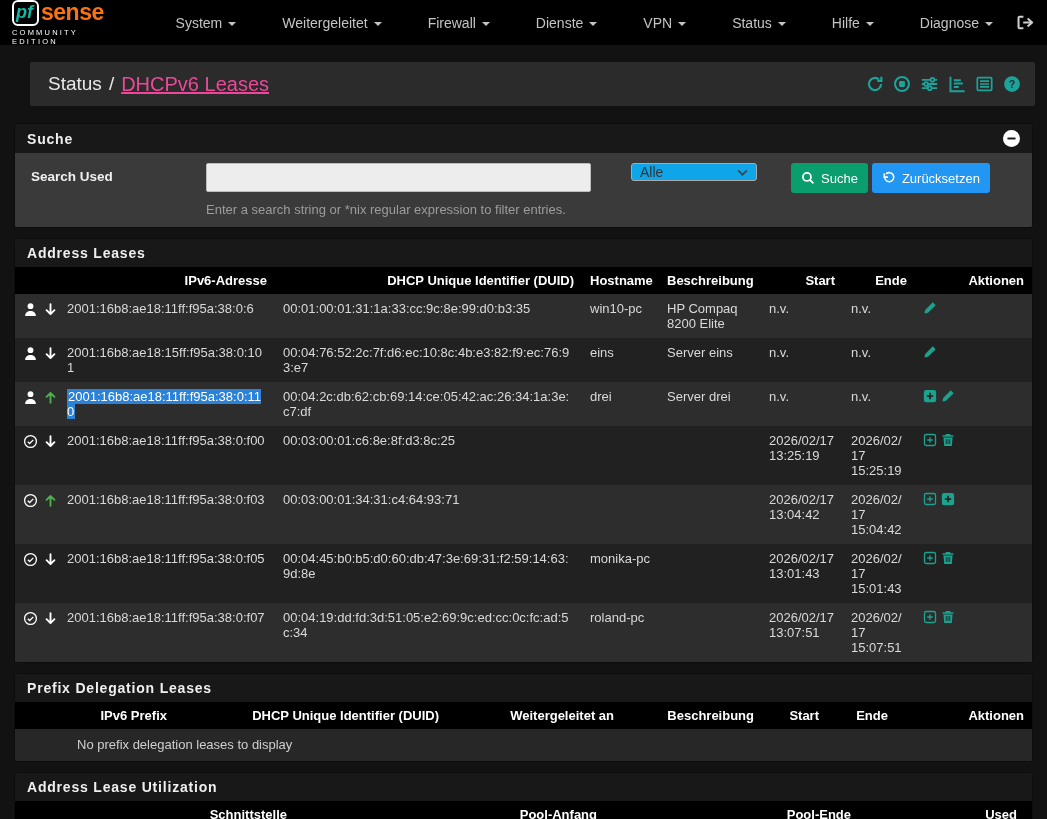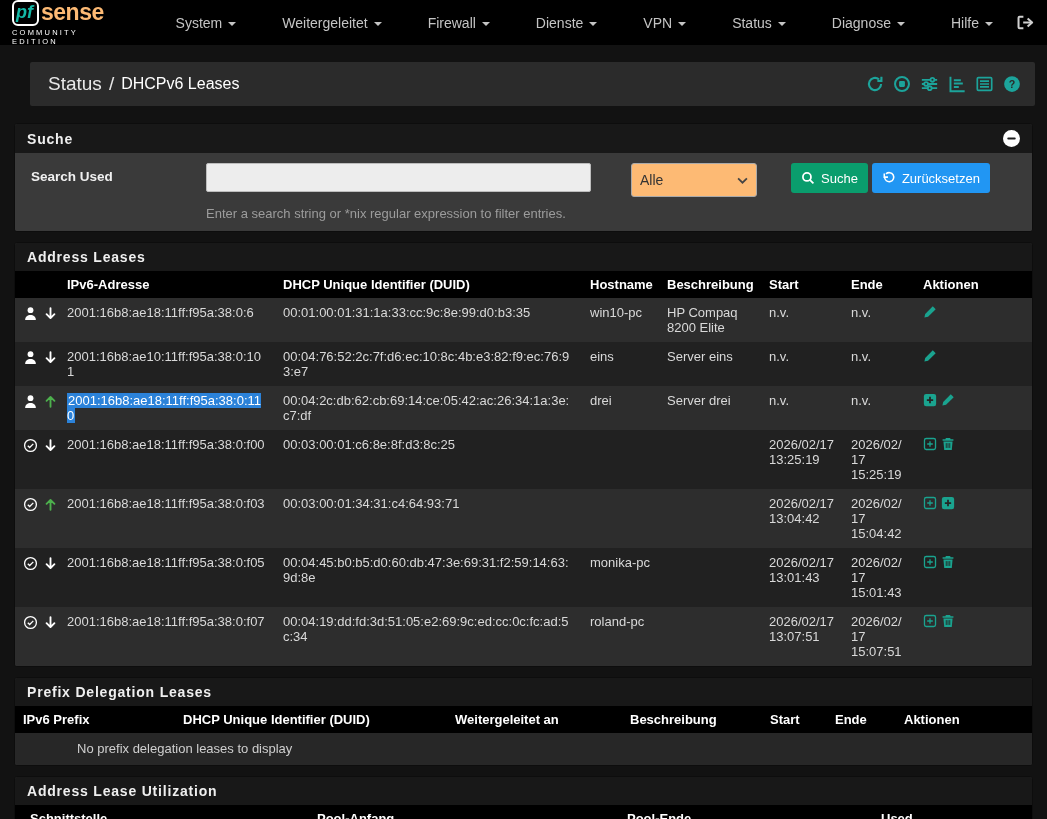--- a/index.html
+++ b/index.html
@@ -14,41 +14,41 @@
   .navbar {
     height:45px; background:#000; display:flex; align-items:center;
     padding:0 12px;
   }
   .logo { display:flex; flex-direction:column; margin-right:30px; cursor:pointer; }
   .logo-row { display:flex; align-items:center; }
   .logo-pf {
     border:2px solid #fff; border-radius:6px; color:#14b8a6; font-weight:bold;
     font-style:italic; font-size:18px; padding:0 4px 2px 2px; margin-right:2px; line-height:20px;
   }
-  .logo-sense { color:#fdba74; font-weight:bold; font-size:23px; letter-spacing:-0.5px; line-height:23px; }
+  .logo-sense { color:#f97316; font-weight:bold; font-size:23px; letter-spacing:-0.5px; line-height:23px; }
   .logo-edition { color:#fff; font-size:7.5px; letter-spacing:2.2px; margin-top:2px; }
   .nav-menu { display:flex; align-items:center; list-style:none; flex:1; }
   .nav-item {
     color:#c4c4c4; font-size:14px; padding:0 23px; display:flex; align-items:center;
     cursor:pointer; height:45px;
   }
   .caret {
     display:inline-block; width:0; height:0; margin-left:6px; margin-top:2px;
     border-left:4px solid transparent; border-right:4px solid transparent;
     border-top:4px solid #c4c4c4;
   }
   .logout { margin-left:auto; color:#d0d0d0; display:flex; align-items:center; cursor:pointer; }
   
   .breadcrumb-bar {
     margin:17px 12px 0 30px; height:44px; background:#2b2b2b;
     display:flex; align-items:center; padding:0 14px 0 18px; border-radius:2px;
   }
   .bc-section { color:#e8e8e8; font-size:19px; }
   .bc-sep { color:#e8e8e8; font-size:19px; margin:0 7px; }
-  .bc-page { color:#ffffff; font-size:16px; cursor:pointer; }
+  .bc-page { color:#ec4899; font-size:20px; cursor:pointer;text-decoration:underline; }
   .bc-icons { margin-left:auto; display:flex; align-items:center; gap:9px; color:#1ca49b; }
   .bc-icons span { display:inline-flex; cursor:pointer; }
   
   .container { padding:0 14px; }
   .panel {
     margin-top:10px; border:1px solid #0d0d0d; border-radius:3px; overflow:hidden;
     background:#2e2e2e;
   }
   .panel.first { margin-top:17px; }
   .panel-header {
@@ -58,35 +58,35 @@
   .collapse-btn { margin-left:auto; display:inline-flex; cursor:pointer; }
   
   .search-body { background:#3a3a3a; padding:10px 16px 10px; }
   .search-row { display:flex; align-items:flex-start; }
   .search-label { width:175px; font-weight:bold; font-size:13.5px; color:#f0f0f0; padding-top:6px; }
   .search-input {
     width:385px; height:29px; background:#ededed; border:1px solid #bdbdbd;
     border-radius:2px; padding:0 8px; font-size:13px; color:#222; outline:none;
   }
   .search-select {
-    margin-left:40px; width:126px; height:34px; background:#fdba74; border:1px solid #aaa;
+    margin-left:40px; width:126px; height:18px; background:#0ea5e9; border:1px solid #aaa;
     border-radius:3px; display:flex; align-items:center; padding:0 8px; color:#333;
     font-size:14px; cursor:pointer;
   }
   .search-select .chev { margin-left:auto; display:inline-flex; }
   .btn { border:none; border-radius:3px; color:#fff; font-size:13px; cursor:pointer;
     display:inline-flex; align-items:center; gap:6px; padding:0 10px; height:30px;
     font-family:"Liberation Sans", sans-serif; }
   .btn-search { background:#0a9d6d; margin-left:34px; }
   .btn-reset  { background:#2196f3; margin-left:4px; }
   .search-help { margin-left:175px; margin-top:9px; color:#9c9c9c; font-size:13px; }
   
   table { width:100%; border-collapse:collapse; table-layout:fixed; }
   thead tr { background:#000; }
-  th { color:#fff; font-size:13px; font-weight:bold; text-align:left; padding:6px 8px; }
+  th { color:#fff; font-size:13px; font-weight:bold; text-align:right; padding:6px 8px; }
   td { font-size:13px; color:#d9d9d9; padding:7px 8px; vertical-align:top; word-wrap:break-word; }
   
   .tbl-leases th:nth-child(1){width:44px;}
   .tbl-leases th:nth-child(2){width:216px;}
   .tbl-leases th:nth-child(3){width:307px;}
   .tbl-leases th:nth-child(4){width:77px;}
   .tbl-leases th:nth-child(5){width:102px;}
   .tbl-leases th:nth-child(6){width:82px;}
   .tbl-leases th:nth-child(7){width:72px;}
   .tbl-leases tbody tr:nth-child(odd){background:#2d2d2d;}
@@ -144,25 +144,25 @@
       </li>
     <li class="nav-item">
         <span>VPN</span>
         <span class="caret"></span>
       </li>
     <li class="nav-item">
         <span>Status</span>
         <span class="caret"></span>
       </li>
     <li class="nav-item">
+        <span>Hilfe</span>
+        <span class="caret"></span>
+      </li>
+    <li class="nav-item">
         <span>Diagnose</span>
-        <span class="caret"></span>
-      </li>
-    <li class="nav-item">
-        <span>Hilfe</span>
         <span class="caret"></span>
       </li>
   </ul>
   <span class="logout">
     <svg width="19" height="17" viewBox="0 0 18 16" fill="none" stroke="currentColor" stroke-width="1.9">
       <path d="M7 2.5H3.4a1 1 0 0 0-1 1v9a1 1 0 0 0 1 1H7"></path>
       <path d="M11 4.2L15.3 8 11 11.8" stroke-linejoin="round"></path>
       <path d="M6.8 8h8.2"></path>
     </svg>
   </span>
@@ -306,21 +306,21 @@
             <td class="status-cell"><span class="status-ico">
                 <svg width="15" height="15" viewBox="0 0 16 16" fill="currentColor">
                   <circle cx="8" cy="4.4" r="3.1"></circle>
                   <path d="M2.3 14.6c0-3.1 2.6-5.1 5.7-5.1s5.7 2 5.7 5.1v.4H2.3z"></path>
                 </svg>
               </span><span class="arrow-down">
                 <svg width="15" height="15" viewBox="0 0 16 16" fill="none" stroke="currentColor" stroke-width="2" stroke-linecap="round" stroke-linejoin="round">
                   <path d="M8 2.3v10.4M3.8 8.7L8 12.9l4.2-4.2"></path>
                 </svg>
               </span></td>
-            <td>2001:16b8:ae10:11ff:f95a:38:0:101</td>
+            <td>2001:16b8:ae18:15ff:f95a:38:0:101</td>
             <td>00:04:76:52:2c:7f:d6:ec:10:8c:4b:e3:82:f9:ec:76:93:e7</td>
             <td>eins</td>
             <td>Server eins</td>
             <td>n.v.</td>
             <td>n.v.</td>
             <td class="actions-cell"><span>
                 <svg width="14" height="14" viewBox="0 0 16 16" fill="currentColor">
                   <path d="M11.2 1.5l3.3 3.3-8.7 8.7-4.2.9.9-4.2z"></path>
                 </svg>
               </span></td>

